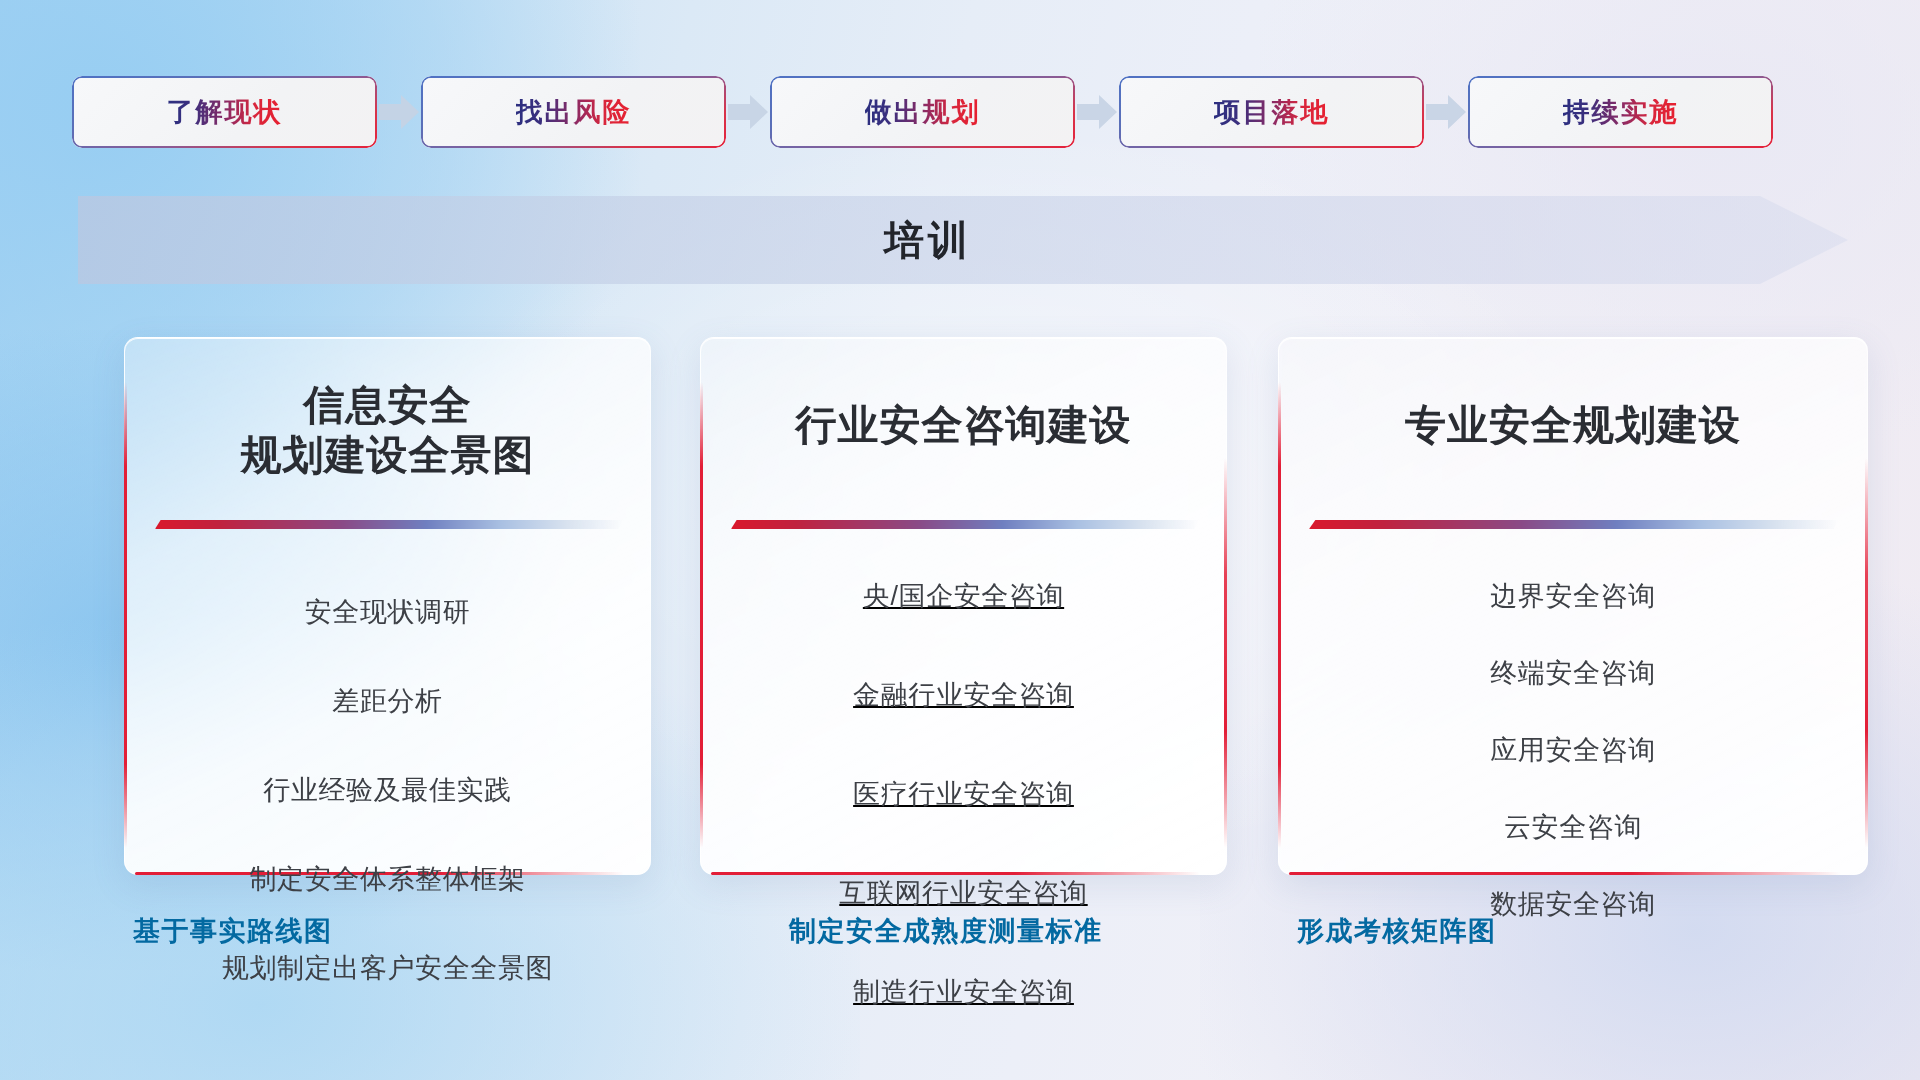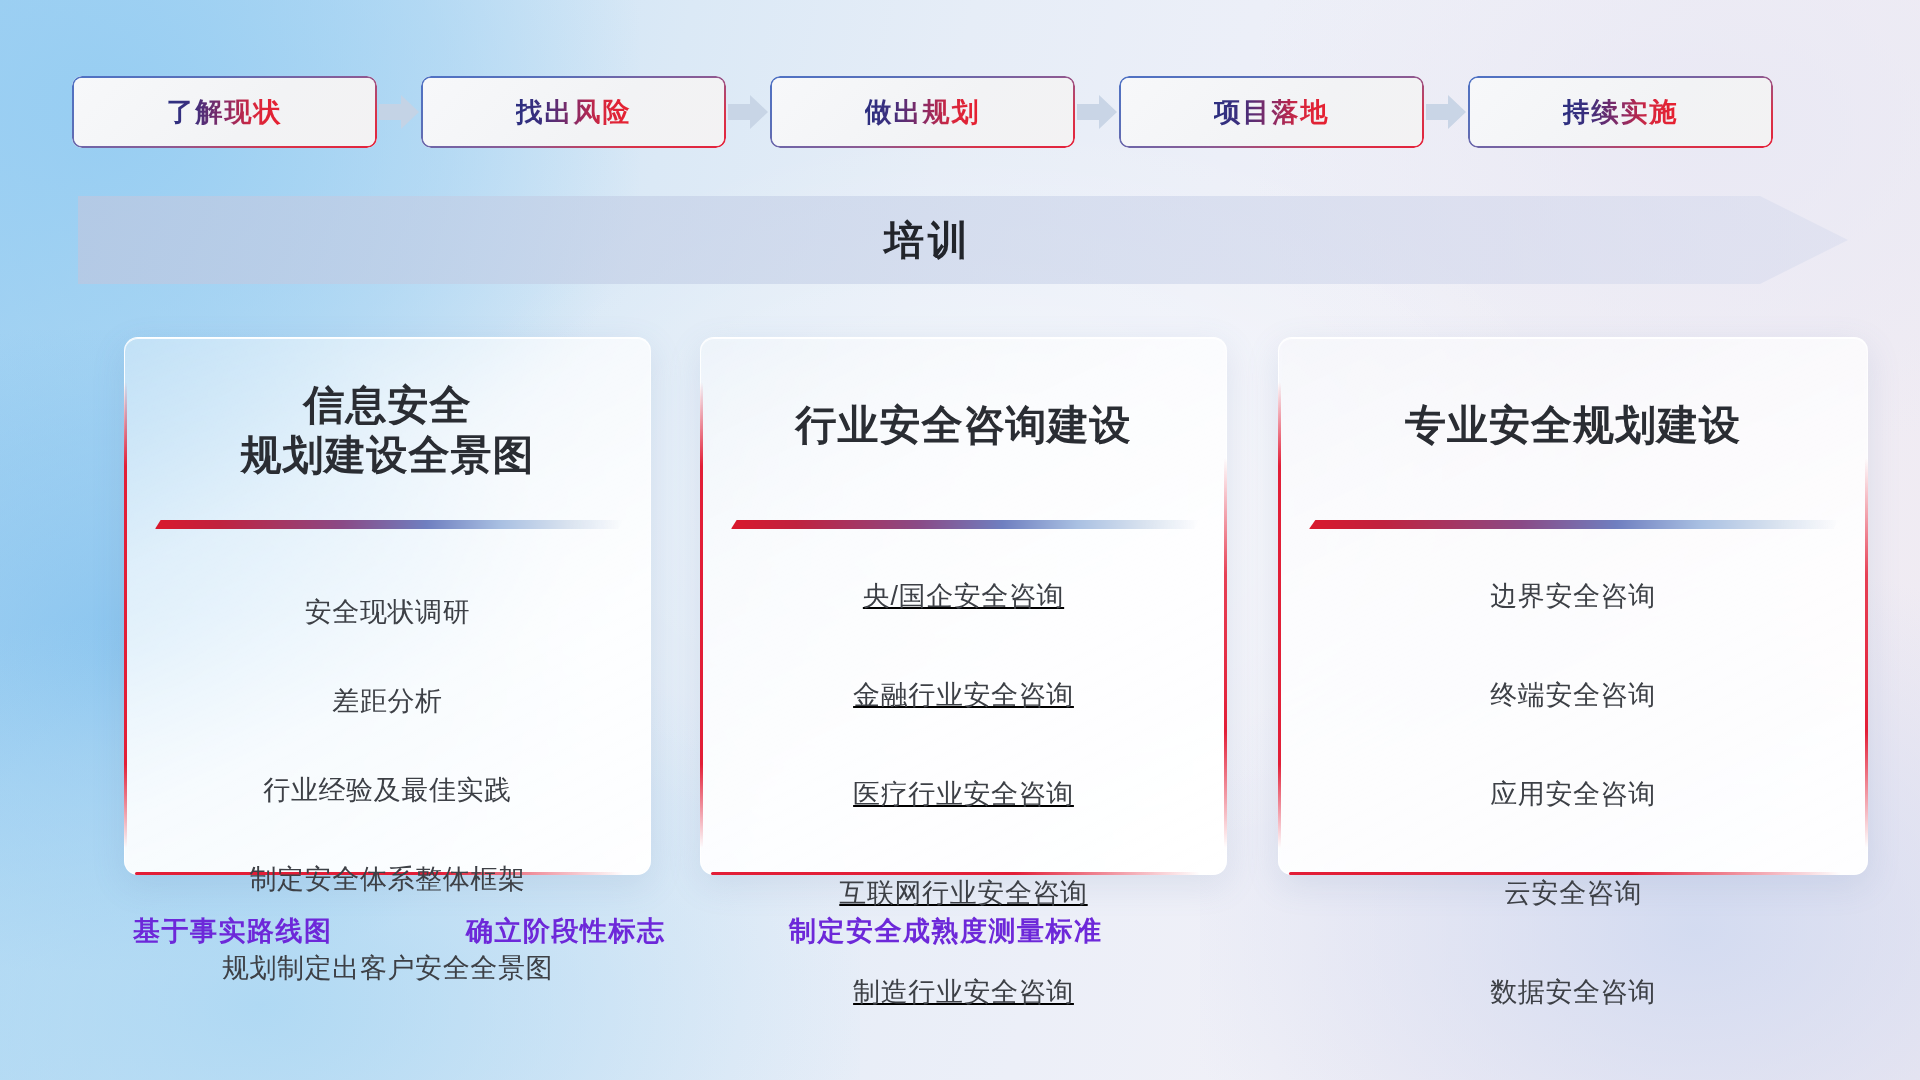--- a/index.html
+++ b/index.html
@@ -130,21 +130,21 @@
     position:absolute;left:0;right:0;
     display:flex;flex-direction:column;align-items:center;
   }
   .card-list .li{
     font-size:27px;color:#3d4046;line-height:1;letter-spacing:.6px;white-space:nowrap;
   }
 
   
   #captions{position:absolute;left:0;top:905px;width:1920px;height:52px;z-index:7;}
   .cap{
-    position:absolute;top:0;font-size:27px;font-weight:700;color:#6d28d9;
+    position:absolute;top:0;font-size:27px;font-weight:700;color:#0369a1;
     letter-spacing:1.5px;white-space:nowrap;line-height:52px;
   }
 </style>
 </head>
 <body>
 
 <div id="bg">
   <div class="bg-base"></div>
   <div class="bg-tl"></div>
   <div class="bg-left-mid"></div>
@@ -254,27 +254,27 @@
       </div>
     </div>
     <div class="card" style="left: 1278px; width: 590px;">
       <div class="accent-l"></div>
       <div class="accent-b"></div>
       <div class="accent-r"></div>
       <div class="card-title one-line">
         <div>专业安全规划建设</div>
       </div>
       <div class="divider" style="top: 182px; left: 30px; width: 530px;"></div>
-      <div class="card-list" style="top: 245px; gap: 72px;">
+      <div class="card-list" style="top: 245px; gap: 50px;">
         <div class="li">边界安全咨询</div>
         <div class="li">终端安全咨询</div>
         <div class="li">应用安全咨询</div>
         <div class="li">云安全咨询</div>
         <div class="li">数据安全咨询</div>
       </div>
     </div>
   </div>
 
 <div id="captions">
     <div class="cap" style="left: 133px;">基于事实路线图</div>
-    <div class="cap" style="left: 466px;">确立阶段性标志</div>
     <div class="cap" style="left: 789px;">制定安全成熟度测量标准</div>
+    <div class="cap" style="left: 1297px;">形成考核矩阵图</div>
   </div>
 
 </body></html>

